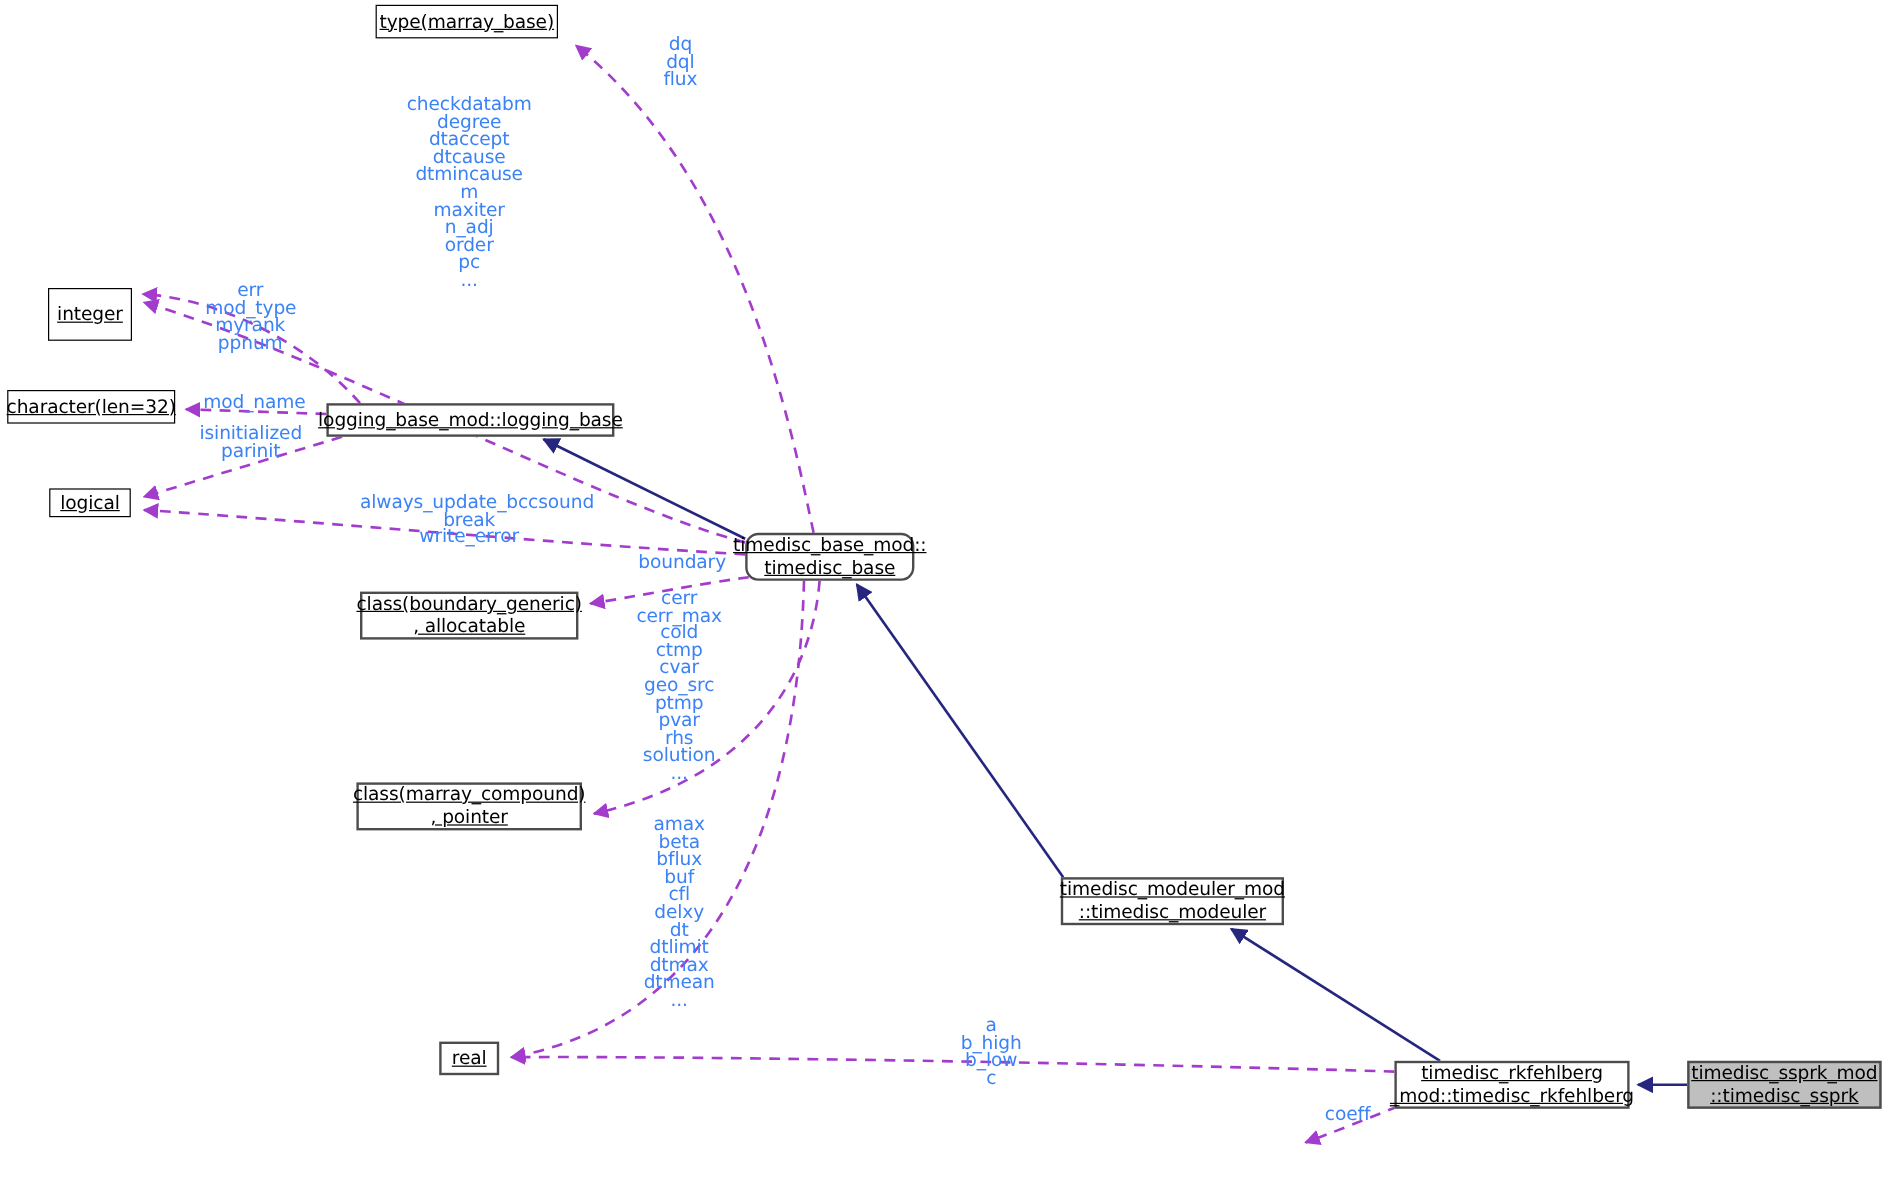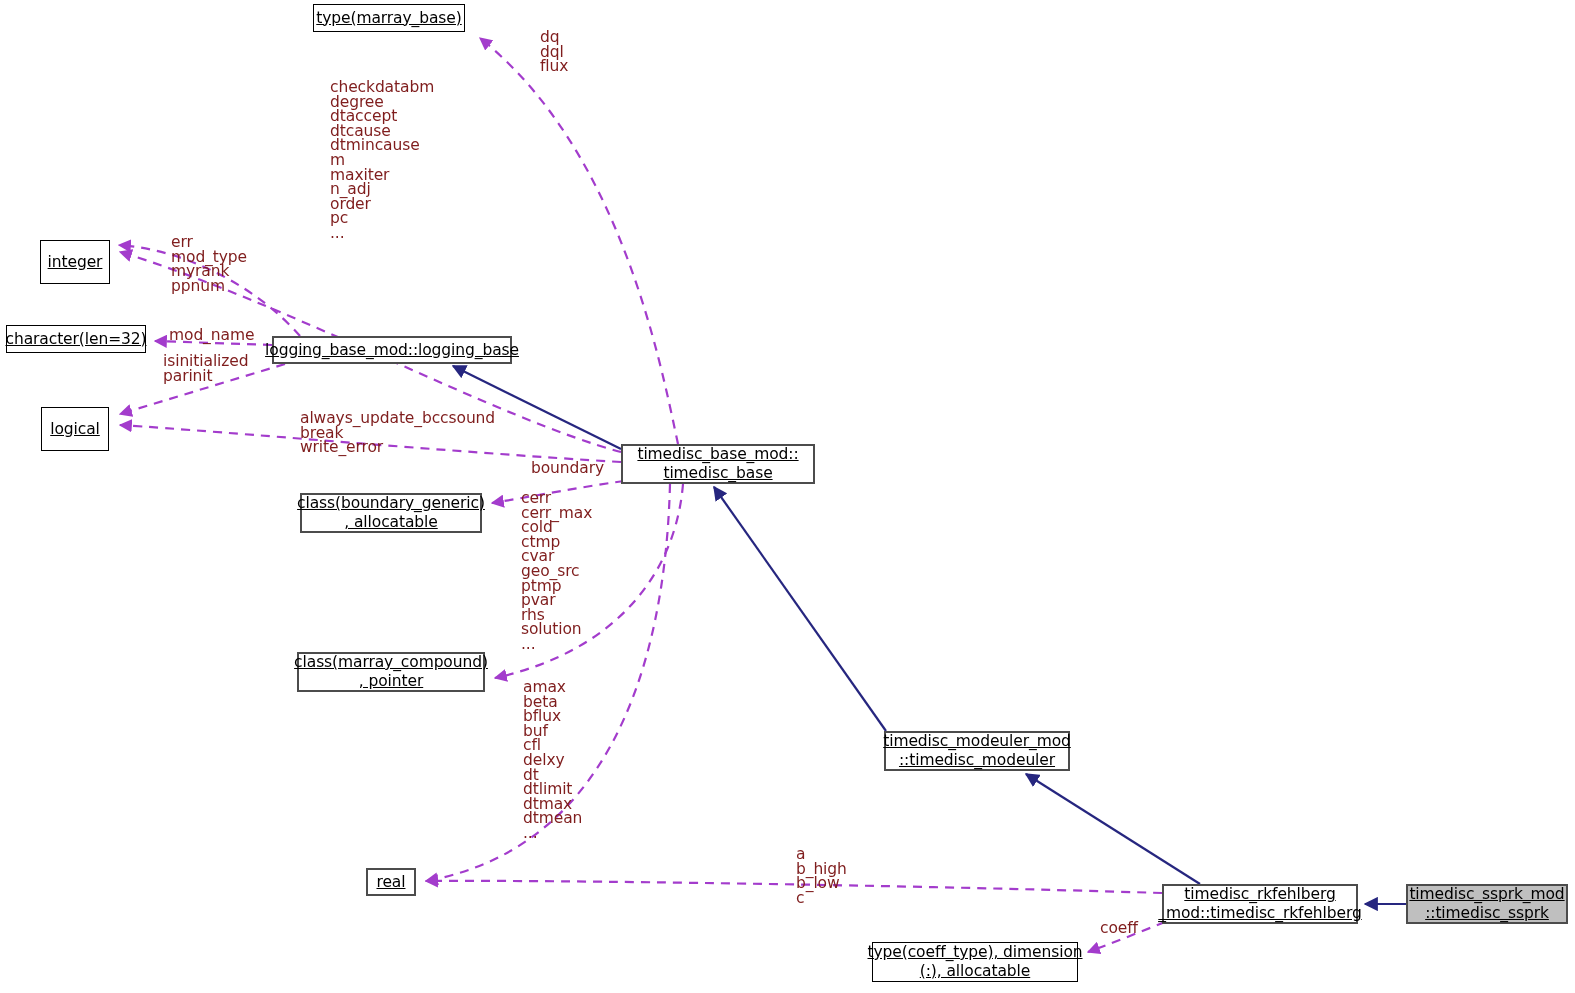--- a/index.html
+++ b/index.html
@@ -43,23 +43,24 @@
   }
   .node.thick {
     border: 2px solid #4c4c4c;
   }
   .node.highlight {
     background: #bfbfbf;
     border: 2px solid #4c4c4c;
   }
   .edge-label {
     position: absolute;
-    color: #7f1d1d;
+    color: #3b82f6;
     font-size: 15.5px;
     line-height: 14.6px;
+    text-align: center;
     white-space: pre;
     letter-spacing: -0.1px;
   }
 </style>
 </head>
 <body>
 
 <div id="diagram">
 
   <svg id="edges" viewBox="0 0 1575 993" width="1575" height="993" xmlns="http://www.w3.org/2000/svg">
@@ -104,44 +105,42 @@
   </svg>
 
   <div class="node plain" style="left:313px; top:4px; width:152px; height:28px;">type(marray_base)</div>
 
   <div class="node plain" style="left:40px; top:240px; width:70px; height:44px;">integer</div>
 
   <div class="node plain" style="left:6px; top:325px; width:140px; height:28px;">character(len=32)</div>
 
   <div class="node thick" style="left:272px; top:336px; width:240px; height:28px;">logging_base_mod::logging_base</div>
 
-  <div class="node plain" style="left:41px; top:407px; width:68px; height:44px;">logical</div>
-
-  <div class="node thick" style="left:621px; top:444px; width:194px; height:40px;">timedisc_base_mod::
+  <div class="node plain" style="left:41px; top:407px; width:68px; height:24px;">logical</div>
+
+  <div class="node thick" style="left:621px; top:444px; width:141px; height:40px;border-radius:11px;">timedisc_base_mod::
 timedisc_base</div>
 
   <div class="node thick" style="left:300px; top:493px; width:182px; height:40px;">class(boundary_generic)
 , allocatable</div>
 
   <div class="node thick" style="left:297px; top:652px; width:188px; height:40px;">class(marray_compound)
 , pointer</div>
 
   <div class="node thick" style="left:884px; top:731px; width:186px; height:40px;">timedisc_modeuler_mod
 ::timedisc_modeuler</div>
 
   <div class="node thick" style="left:366px; top:868px; width:50px; height:28px;">real</div>
 
   <div class="node highlight" style="left:1406px; top:884px; width:162px; height:40px;">timedisc_ssprk_mod
 ::timedisc_ssprk</div>
 
   <div class="node thick" style="left:1162px; top:884px; width:196px; height:40px;">timedisc_rkfehlberg
 _mod::timedisc_rkfehlberg</div>
 
-  <div class="node plain" style="left:872px; top:942px; width:206px; height:40px;">type(coeff_type), dimension
-(:), allocatable</div>
 
   <div class="edge-label" style="left:540px; top:30px; width:54px;">dq
 dql
 flux</div>
 
   <div class="edge-label" style="left:330px; top:80px; width:122px;">checkdatabm
 degree
 dtaccept
 dtcause
 dtmincause

